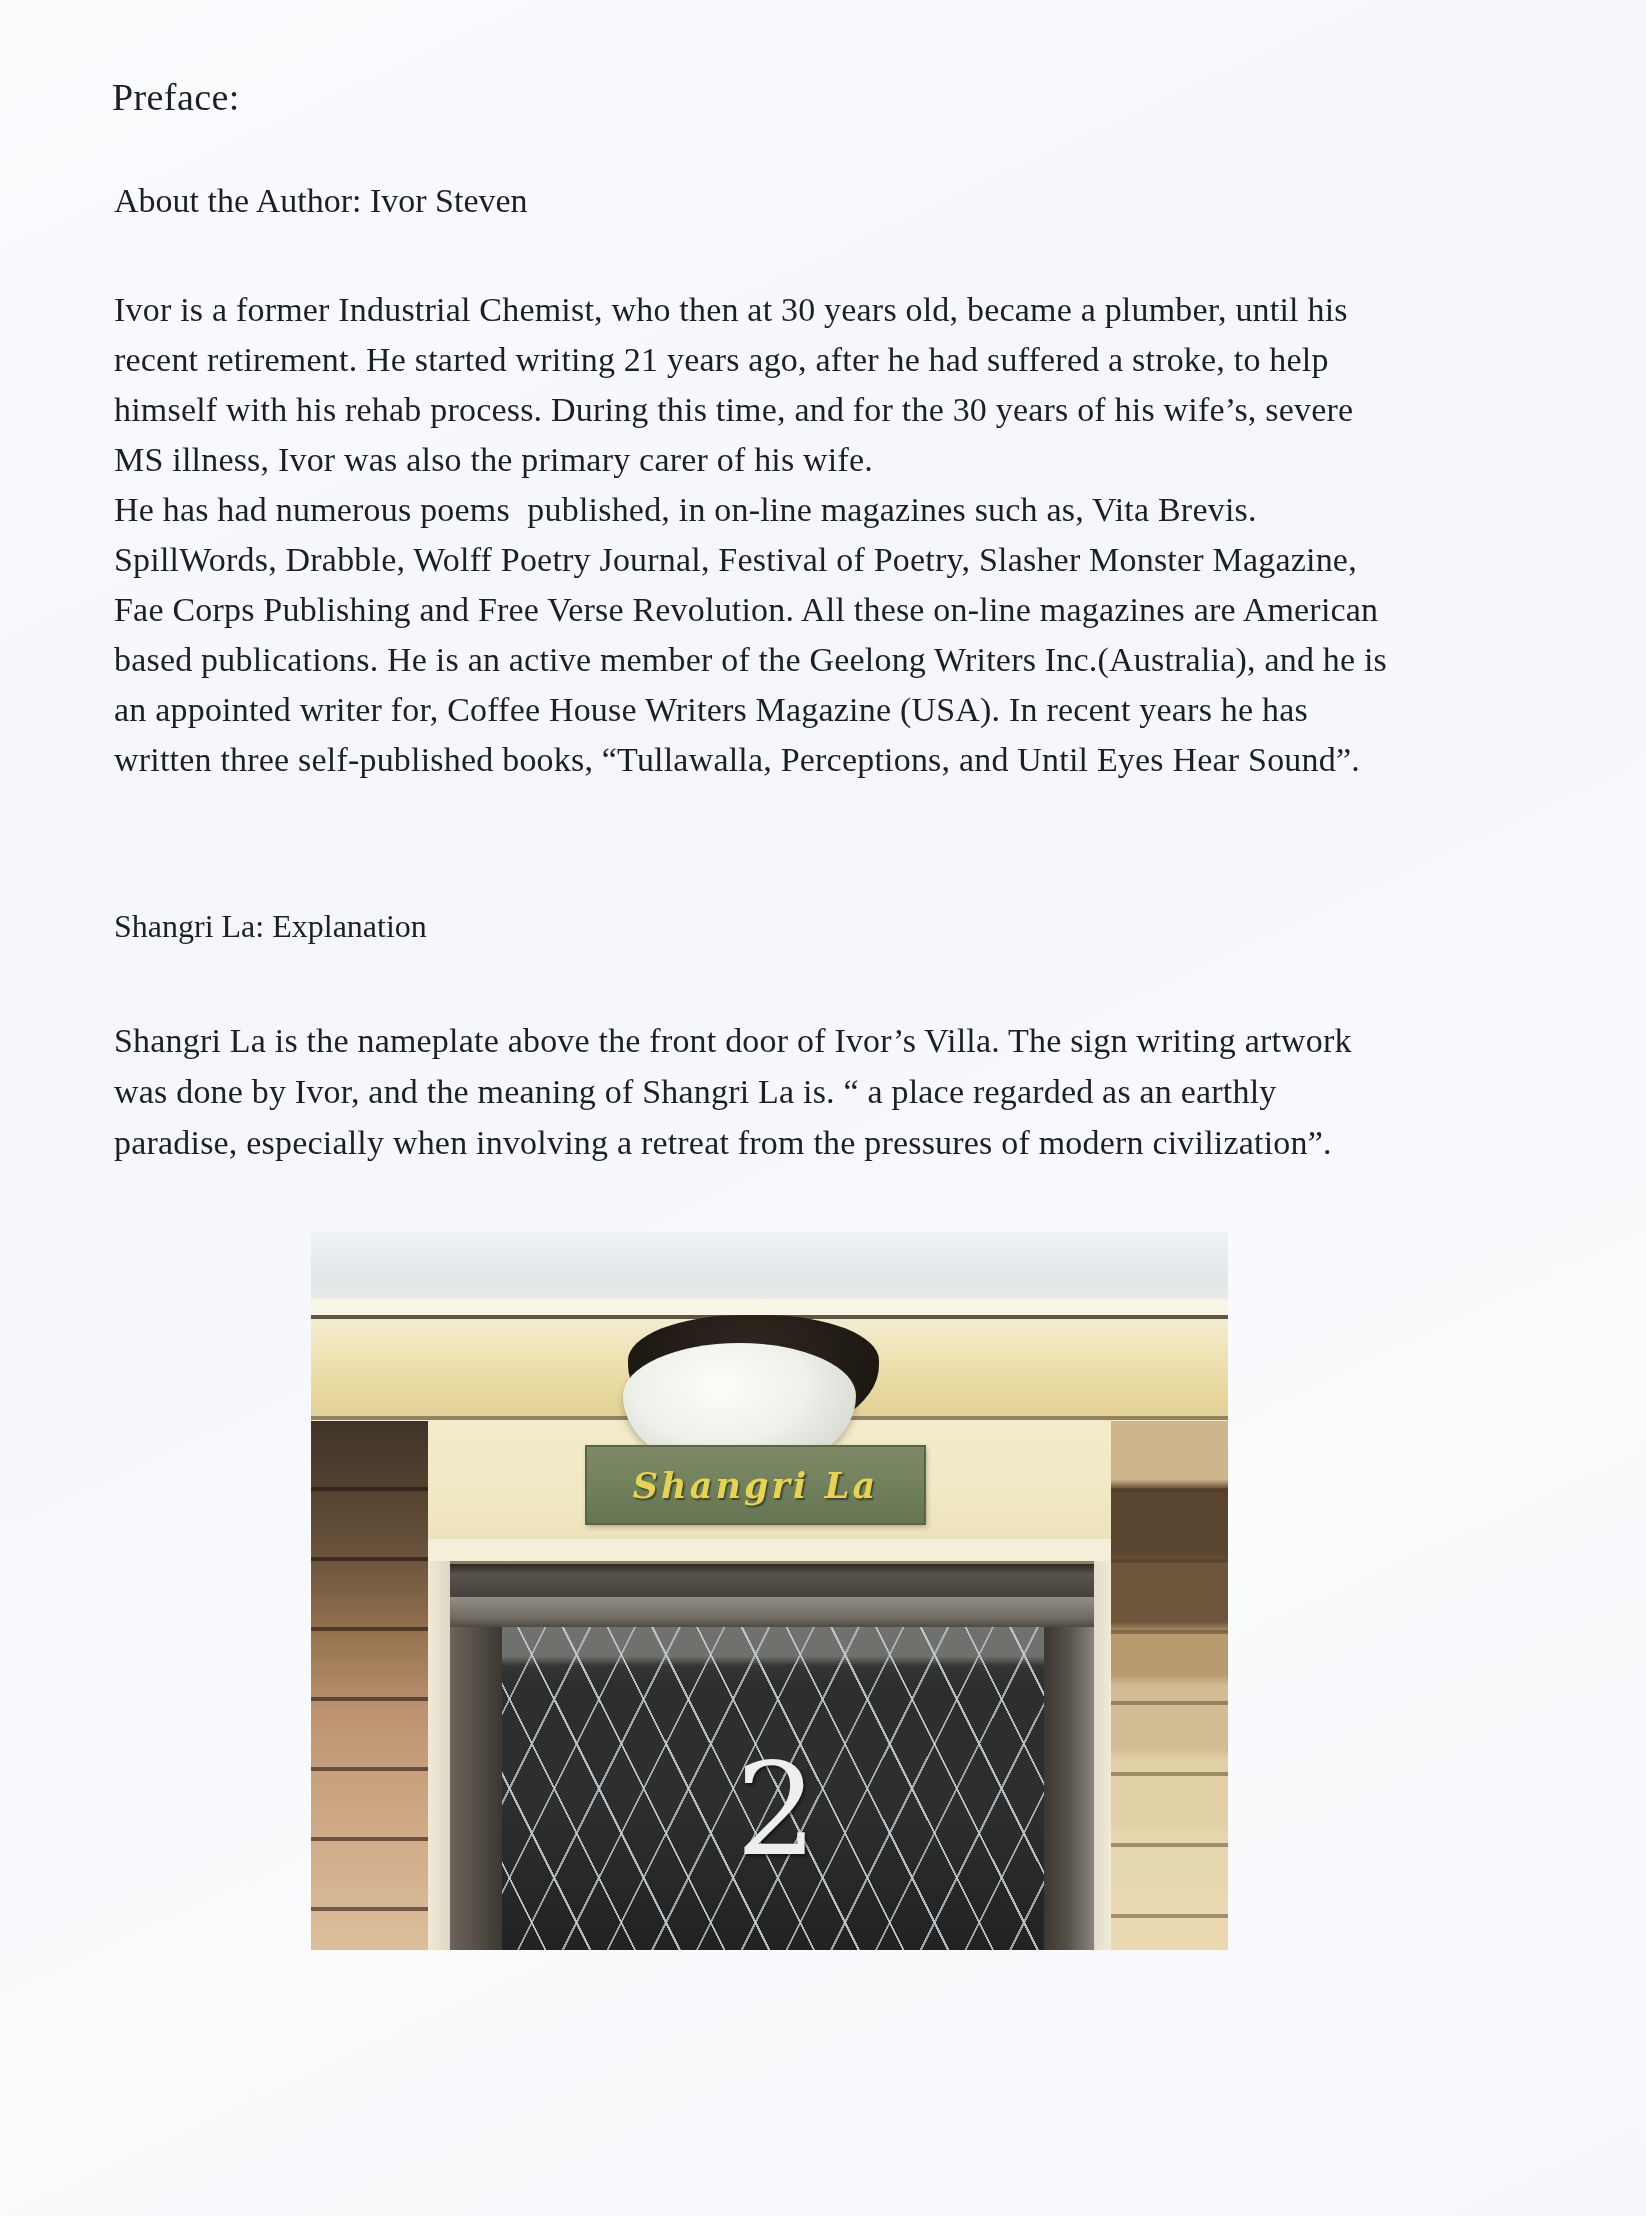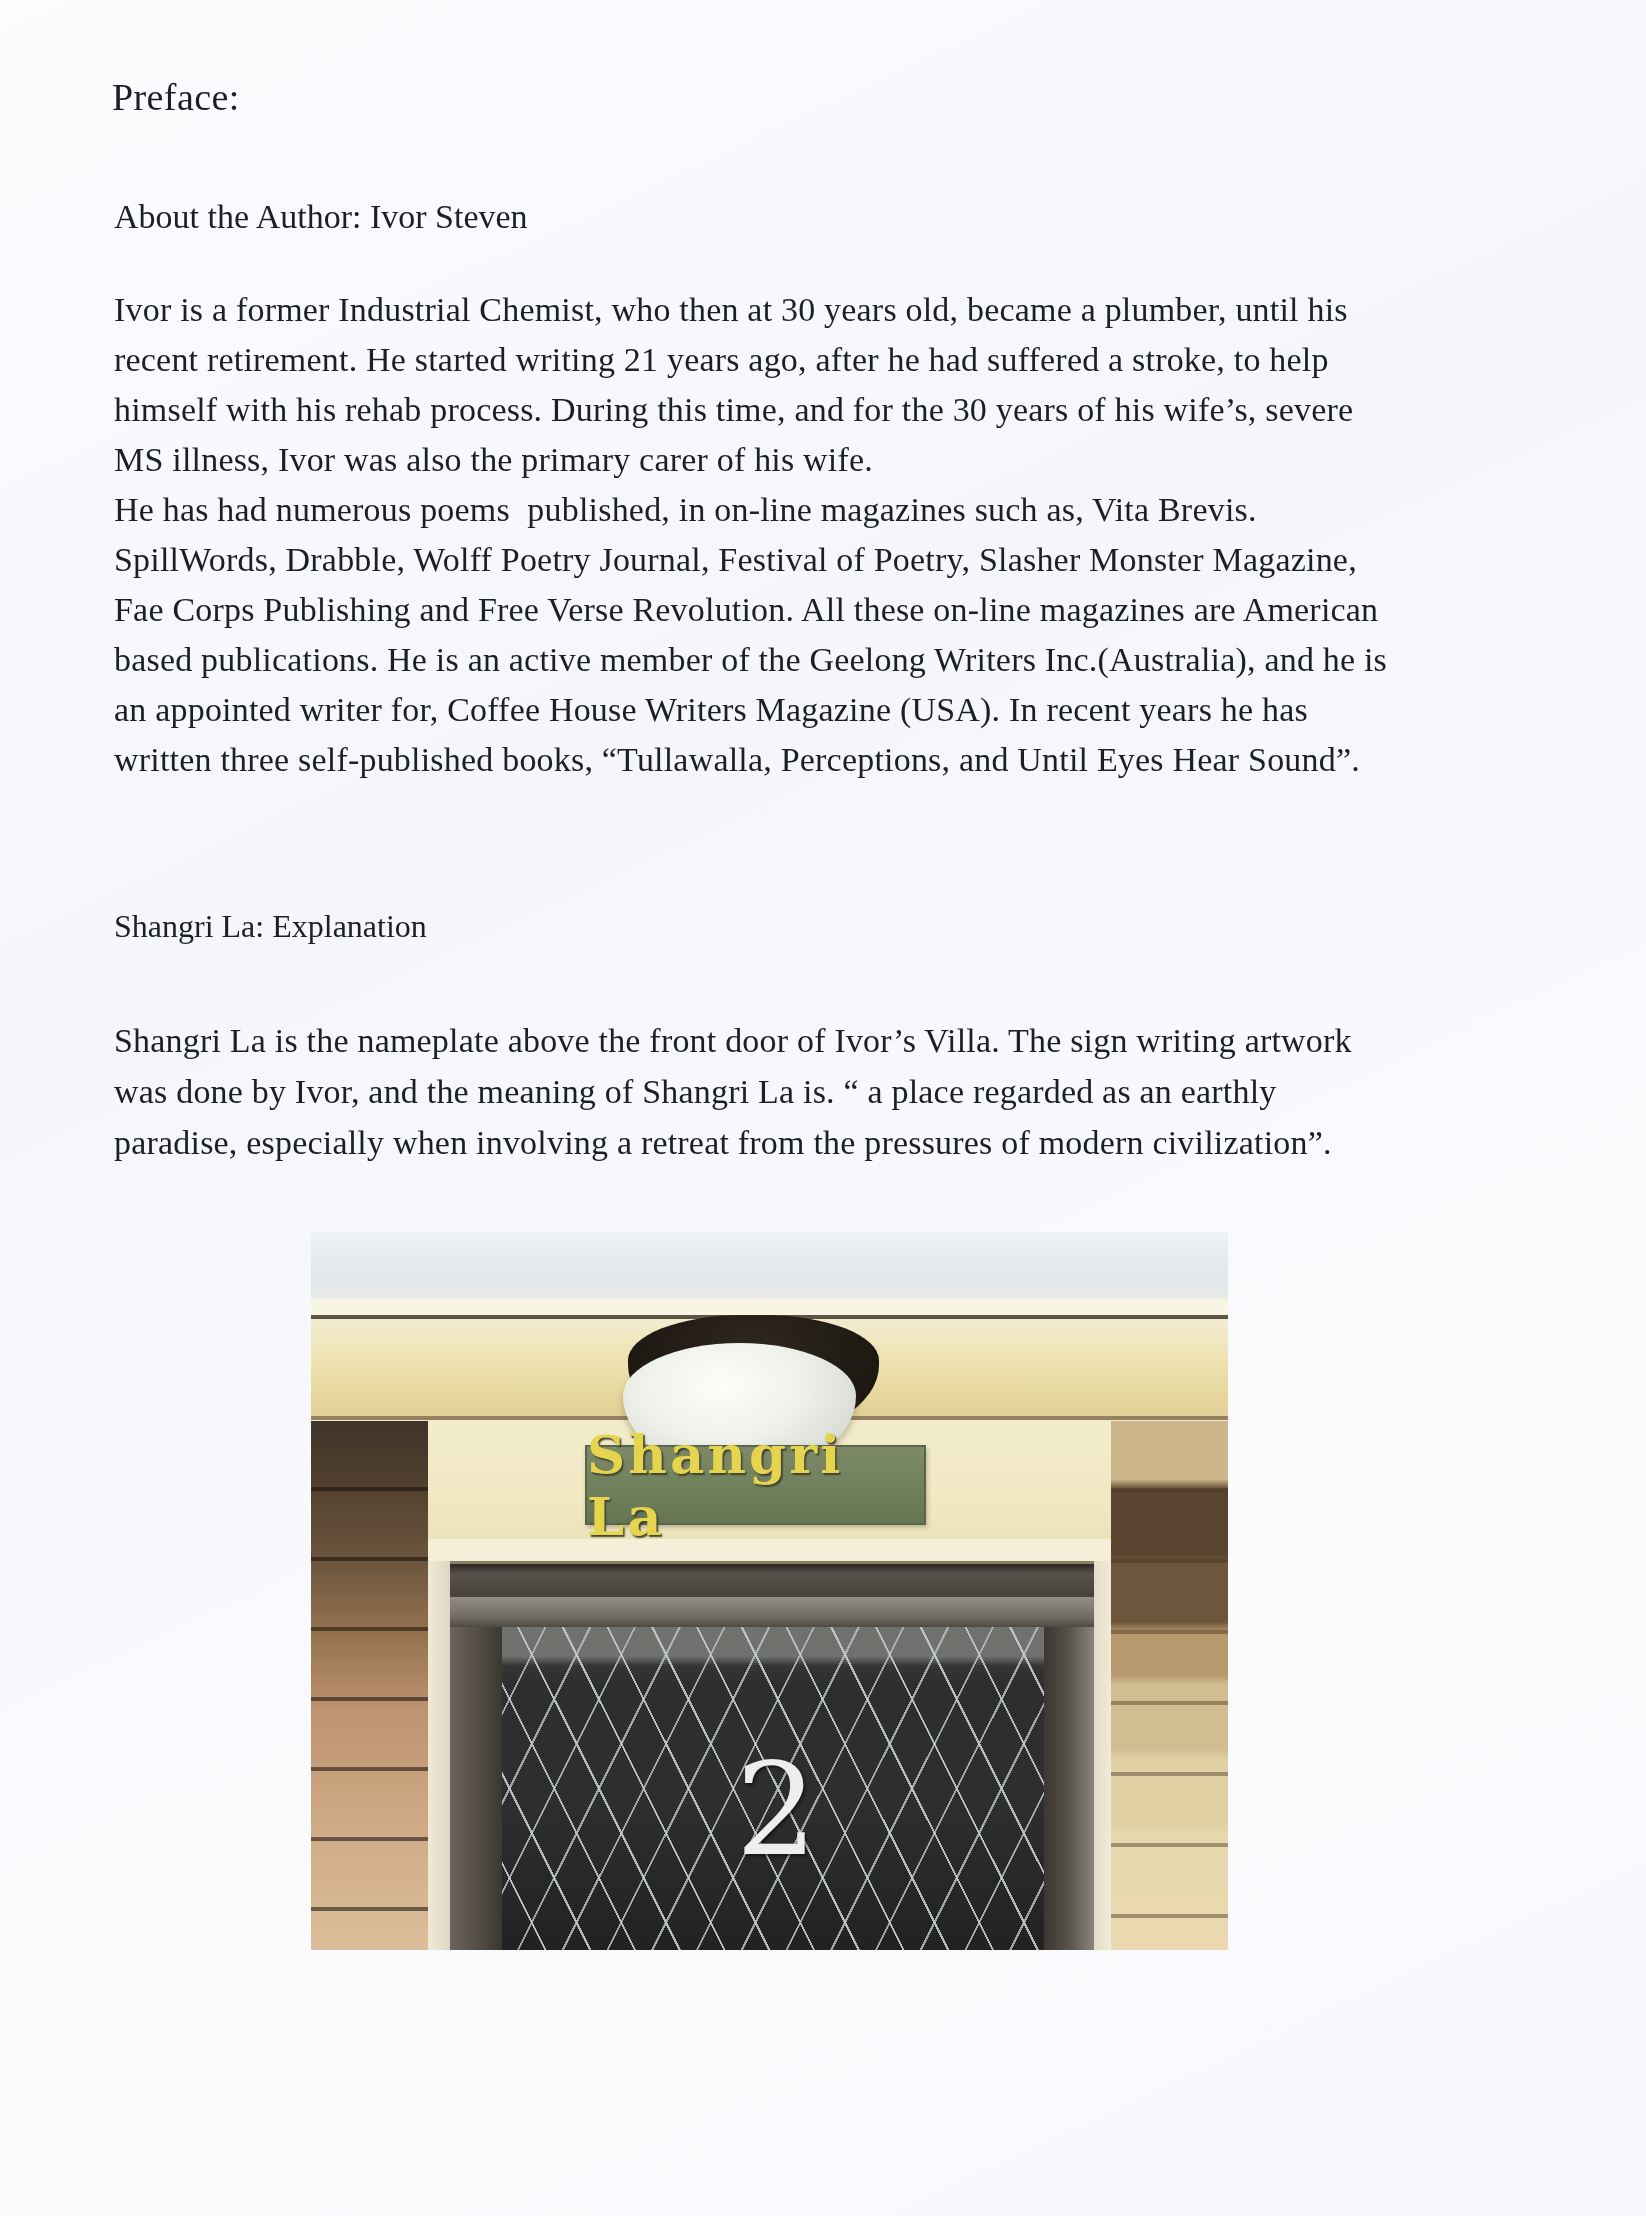--- a/index.html
+++ b/index.html
@@ -13,21 +13,20 @@
     font-family: "Liberation Serif", serif;
     color: #1c1f26;
   }
   .page-title {
     position: absolute; left: 112px; top: 75px;
     font-size: 38px; font-weight: normal; letter-spacing: 0.4px;
   }
   .about-heading {
     position: absolute; left: 114px; top: 182px;
     font-size: 34px;
-    margin-top: 16px;
   }
   .body-para {
     position: absolute; left: 114px; width: 1535px;
     font-size: 34px; line-height: 50px;
     white-space: pre-wrap; letter-spacing: 0.2px;
   }
   .para-about { top: 285px; }
   .section-heading {
     position: absolute; left: 114px; top: 908px;
     font-size: 32px;
@@ -78,22 +77,22 @@
     left: 274px; top: 213px; width: 341px; height: 80px;
     background: linear-gradient(180deg, #7d8967 0%, #71805c 55%, #657451 100%);
     border: 2.3px solid #59654a;
     box-shadow: 1.6px 3.1px 4.7px rgba(70,60,35,0.35);
     display: flex; align-items: center; justify-content: center;
     box-sizing: border-box;
   }
   .name-sign-text {
     position: static;
     font-family: "DejaVu Serif", serif;
-    font-weight: bold; font-size: 53px; letter-spacing: 3.1px;
-    color: #e6d44e; text-shadow: 1.6px 1.6px 1.6px #3c4430;
+    font-weight: bold; font-size: 35px; letter-spacing: 3.1px;
+    color: #e6d44e; text-shadow: 1.6px 1.6px 1.6px #3c4430; font-style: italic;
   }
   .bricks-left {
     left: 0; top: 189px; width: 117px; height: 529px;
     background:
       repeating-linear-gradient(180deg, transparent 0 66px, rgba(22,13,8,0.55) 66px 70px),
       linear-gradient(180deg, #3f332a 0%, #54422f 13%, #6e563f 27%, #97744f 41%, #bd9372 55%, #c9a27e 69%, #d3b08d 83%, #dcbd9a 100%);
   }
   .bricks-right {
     left: 800px; top: 189px; width: 117px; height: 529px;
     background:

